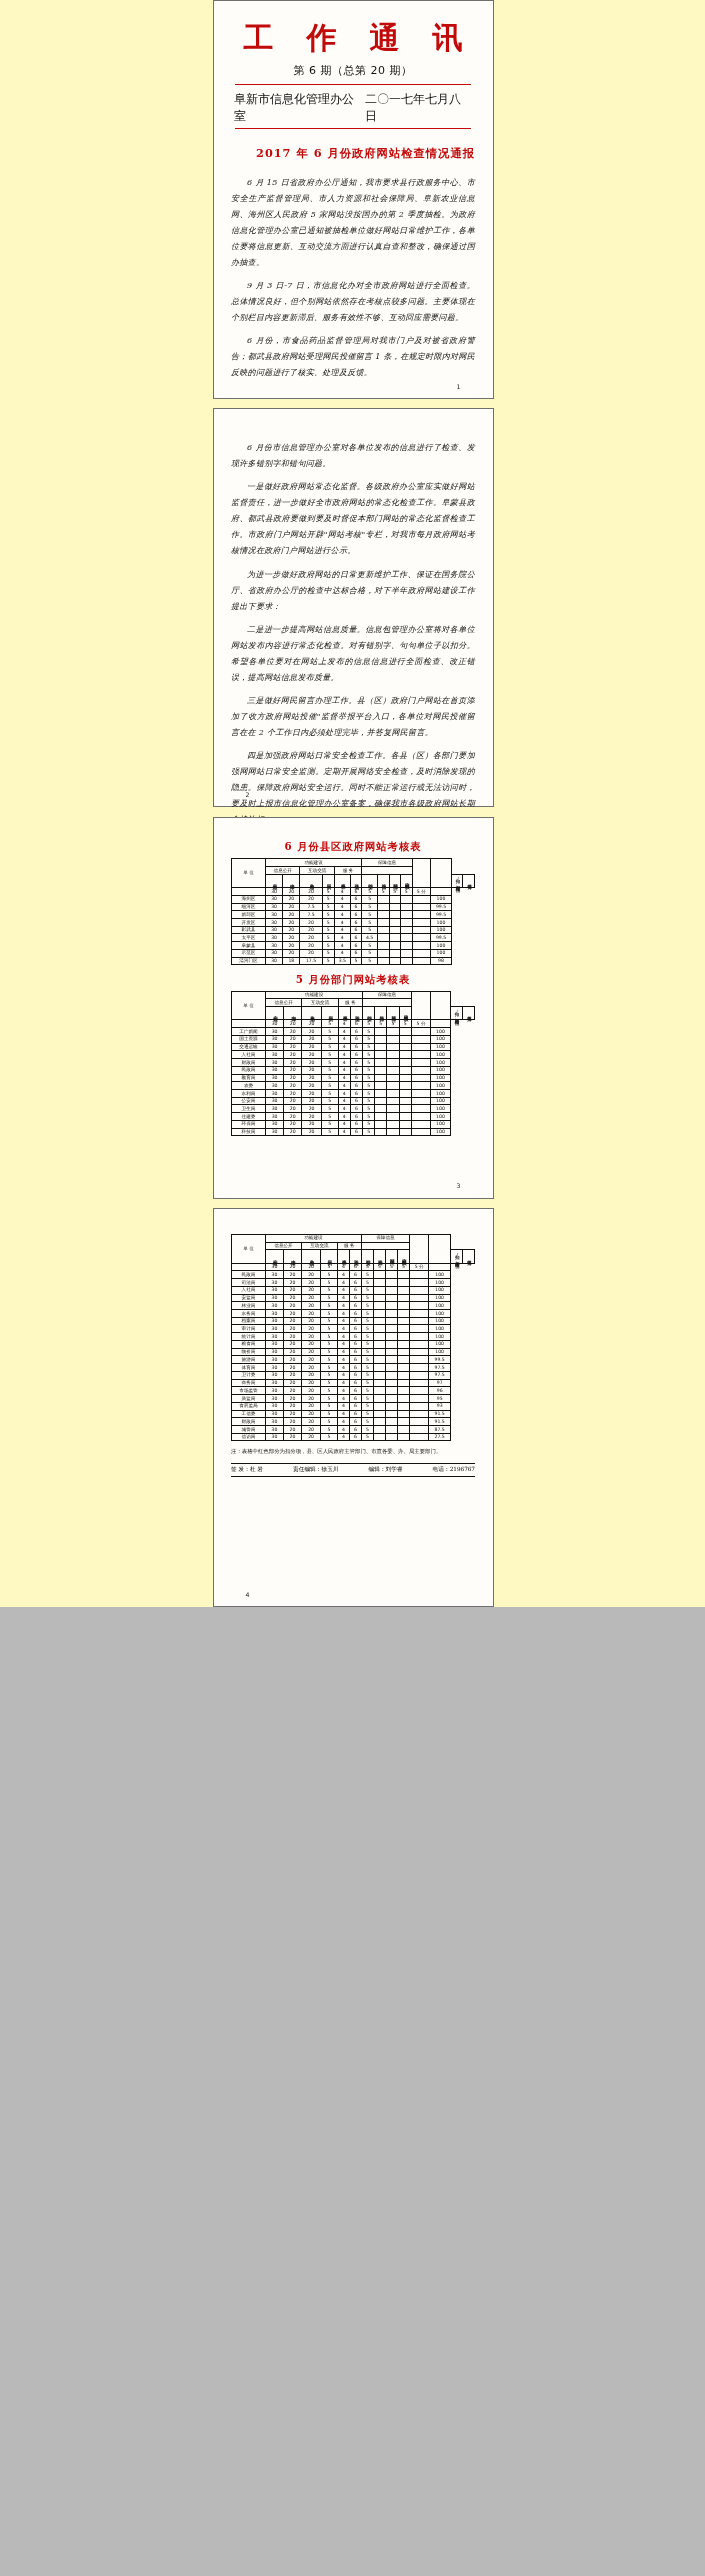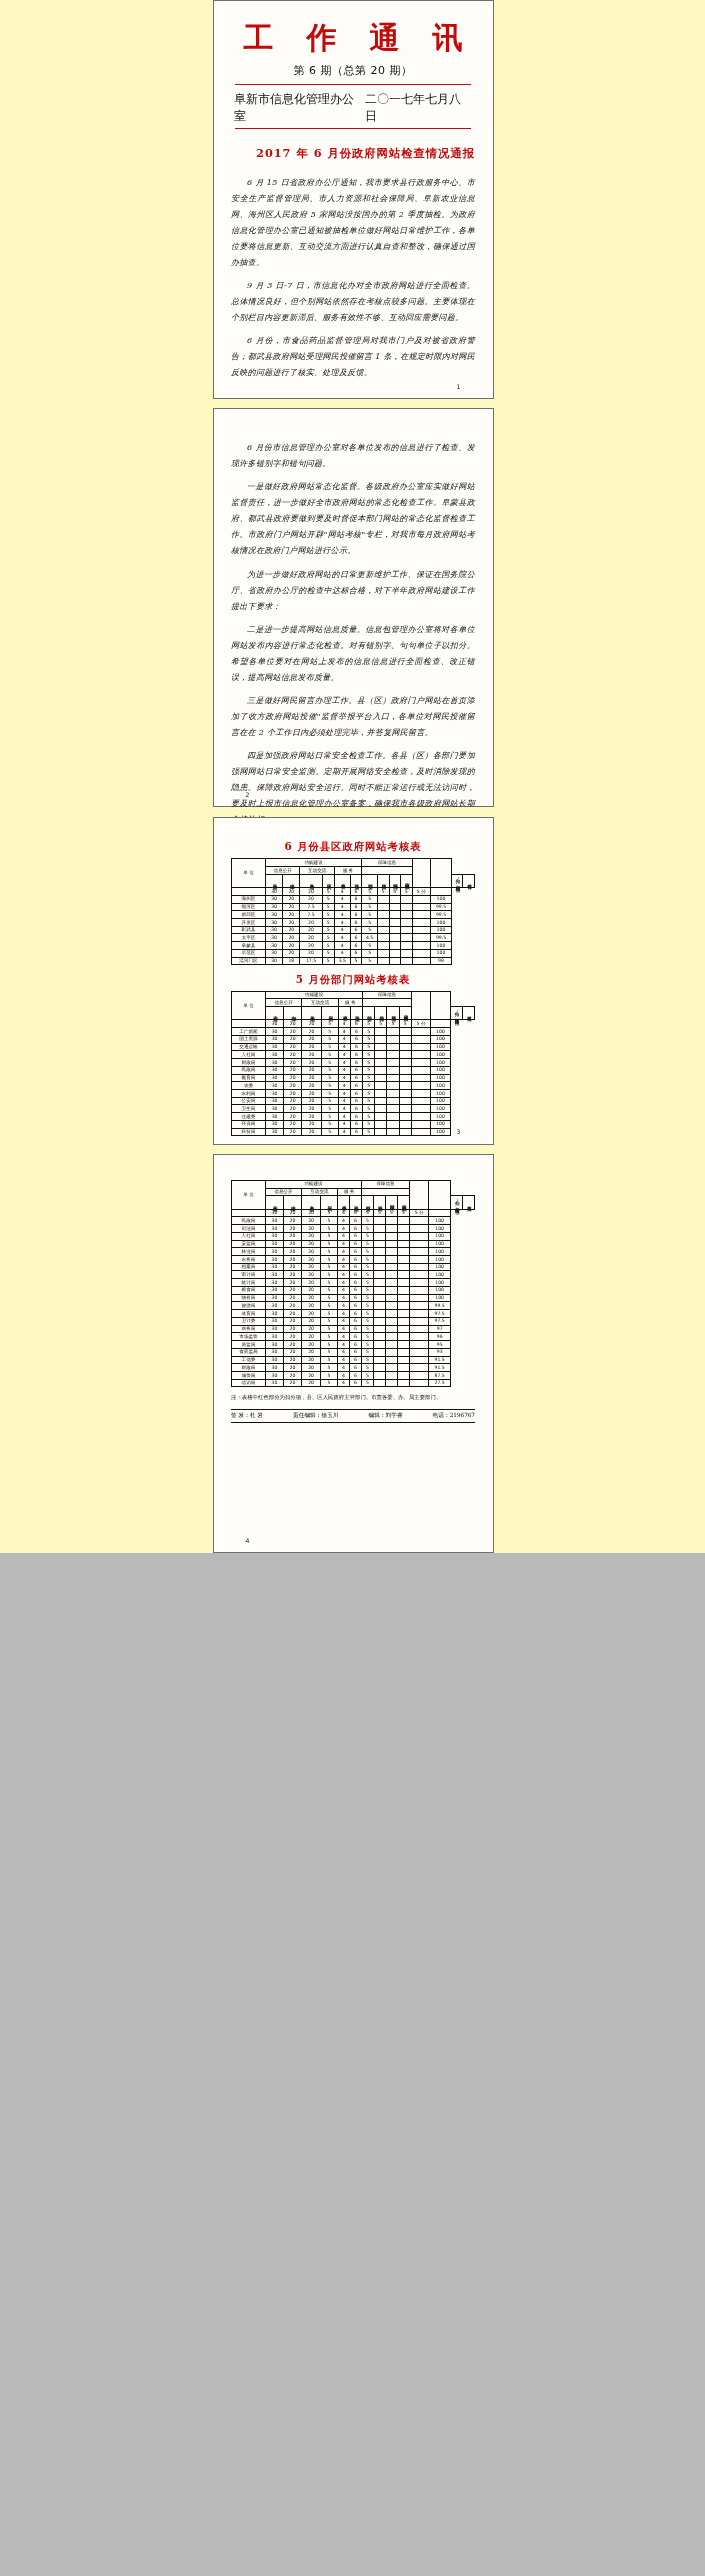--- a/index.html
+++ b/index.html
@@ -67,21 +67,21 @@
         <p>一是做好政府网站常态化监督。各级政府办公室应实做好网站监督责任，进一步做好全市政府网站的常态化检查工作。阜蒙县政府、都武县政府要做到要及时督促本部门网站的常态化监督检查工作。市政府门户网站开辟"网站考核"专栏，对我市每月政府网站考核情况在政府门户网站进行公示。</p>
         <p>为进一步做好政府网站的日常更新维护工作、保证在国务院公厅、省政府办公厅的检查中达标合格，对下半年政府网站建设工作提出下要求：</p>
         <p>二是进一步提高网站信息质量。信息包管理办公室将对各单位网站发布内容进行常态化检查。对有错别字、句句单位子以扣分。希望各单位要对在网站上发布的信息信息进行全面检查、改正错误，提高网站信息发布质量。</p>
         <p>三是做好网民留言办理工作。县（区）政府门户网站在首页添加了收方政府网站投催"监督举报平台入口，各单位对网民投催留言在在 2 个工作日内必须处理完毕，并答复网民留言。</p>
         <p>四是加强政府网站日常安全检查工作。各县（区）各部门要加强网网站日常安全监测。定期开展网络安全检查，及时消除发现的隐患。保障政府网站安全运行。同时不能正常运行或无法访问时，要及时上报市信息化管理办公室备案，确保我市各级政府网站长期合格达标。</p>
       </div>
       <div class="pgnum left">2</div>
     </div>
   </div>
 
-  <div class="page" style="width:281px;height:328px;">
+  <div class="page" style="width:281px;height:382px;">
     <div class="page-inner" style="padding:15.5px 17.5px 7.2px 17.5px;">
       <div class="tbl-title">6 月份县区政府网站考核表</div>
       <table class="rank">
         <thead>
           <tr>
             <th rowspan="3" class="unit-col">单 位</th>
             <th colspan="6">功能建设</th>
             <th colspan="4">保障信息</th>
             <th rowspan="3"></th>
             <th rowspan="3"></th>

